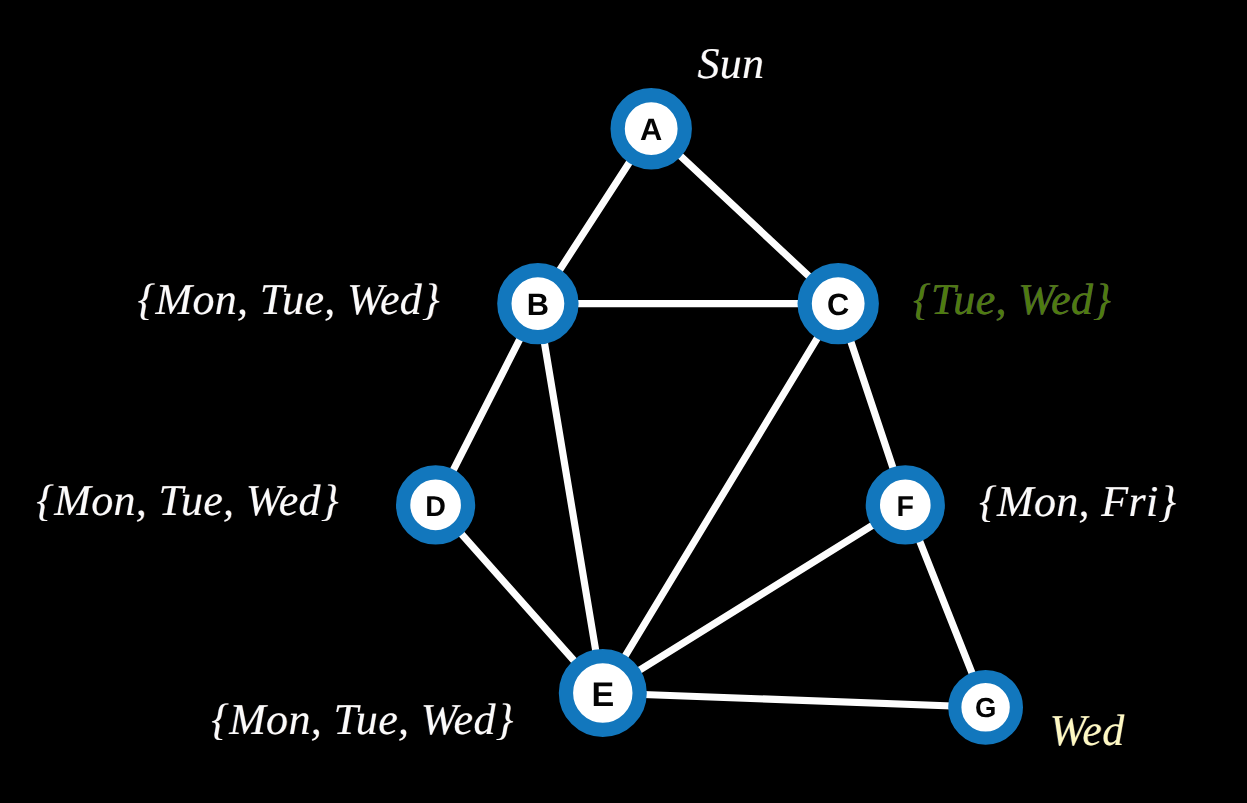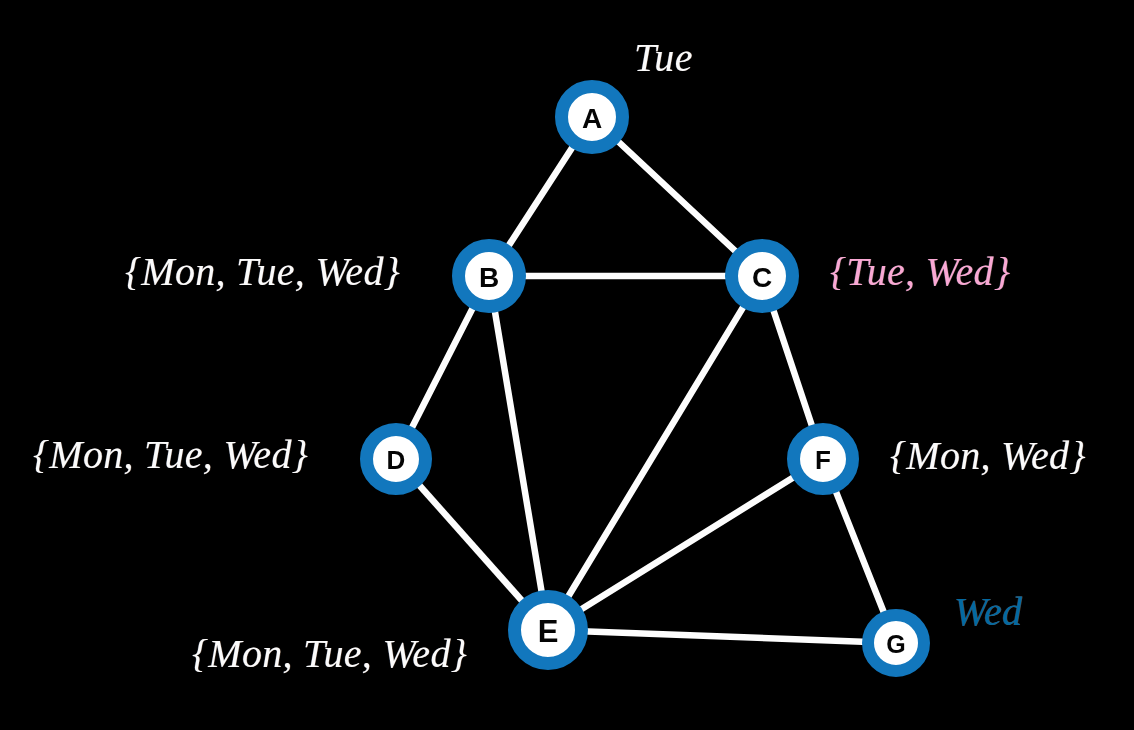--- a/index.html
+++ b/index.html
@@ -96,21 +96,21 @@
           <circle cx="823" cy="459" r="29.5" class="node-ring" fill="#ffffff" stroke="#1277bd" stroke-width="13"></circle>
           <text x="823" y="460" class="node-letter" fill="#040404" font-size="26">F</text>
         </g>
         <g>
           <circle cx="896" cy="643" r="28" class="node-ring" fill="#ffffff" stroke="#1277bd" stroke-width="12"></circle>
           <text x="896" y="644" class="node-letter" fill="#040404" font-size="25">G</text>
         </g>
       </g>
   </svg>
   <div id="labels-layer">
-      <div class="domain-label label-right" style="left: 634px; top: 38px; color: rgb(251, 251, 251);">Tue</div>
+      <div class="domain-label label-right" style="left: 634px; top: 38px; color: rgb(251, 251, 251);">Sun</div>
       <div class="domain-label label-left" style="left: 125px; top: 252px; color: rgb(251, 251, 251);">{Mon, Tue, Wed}</div>
-      <div class="domain-label label-right" style="left: 830px; top: 252px; color: #f9a8d4;">{Tue, Wed}</div>
+      <div class="domain-label label-right" style="left: 830px; top: 252px; color: #4d7c0f;">{Tue, Wed}</div>
       <div class="domain-label label-left" style="left: 33px; top: 435px; color: rgb(251, 251, 251);">{Mon, Tue, Wed}</div>
       <div class="domain-label label-left" style="left: 192px; top: 634px; color: rgb(251, 251, 251);">{Mon, Tue, Wed}</div>
-      <div class="domain-label label-right" style="left: 890px; top: 436px; color: rgb(251, 251, 251);">{Mon, Wed}</div>
-      <div class="domain-label label-right" style="left: 954px; top: 592px; color: #0369a1;">Wed</div>
+      <div class="domain-label label-right" style="left: 890px; top: 436px; color: rgb(251, 251, 251);">{Mon, Fri}</div>
+      <div class="domain-label label-right" style="left: 954px; top: 644px; color: #fef9c3;">Wed</div>
     </div>
 </div>
 
 </body></html>

